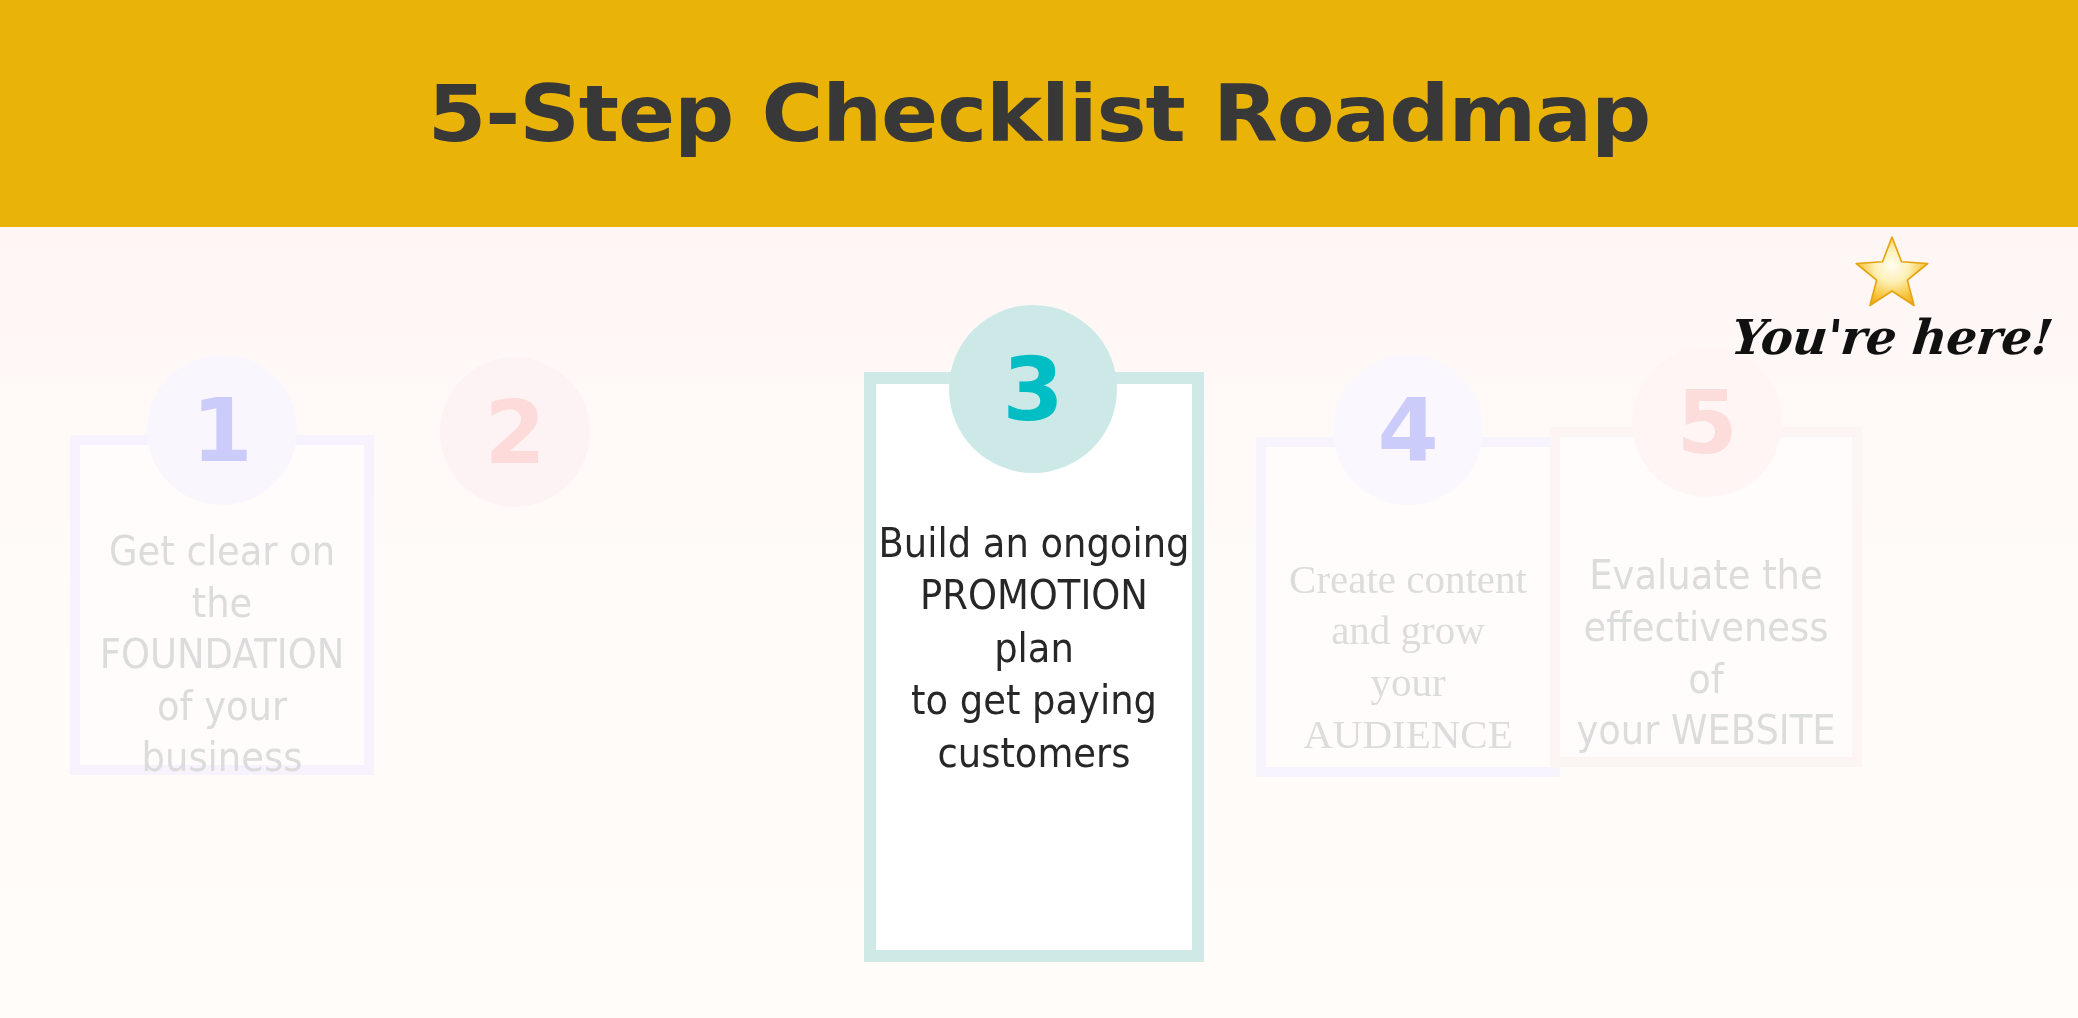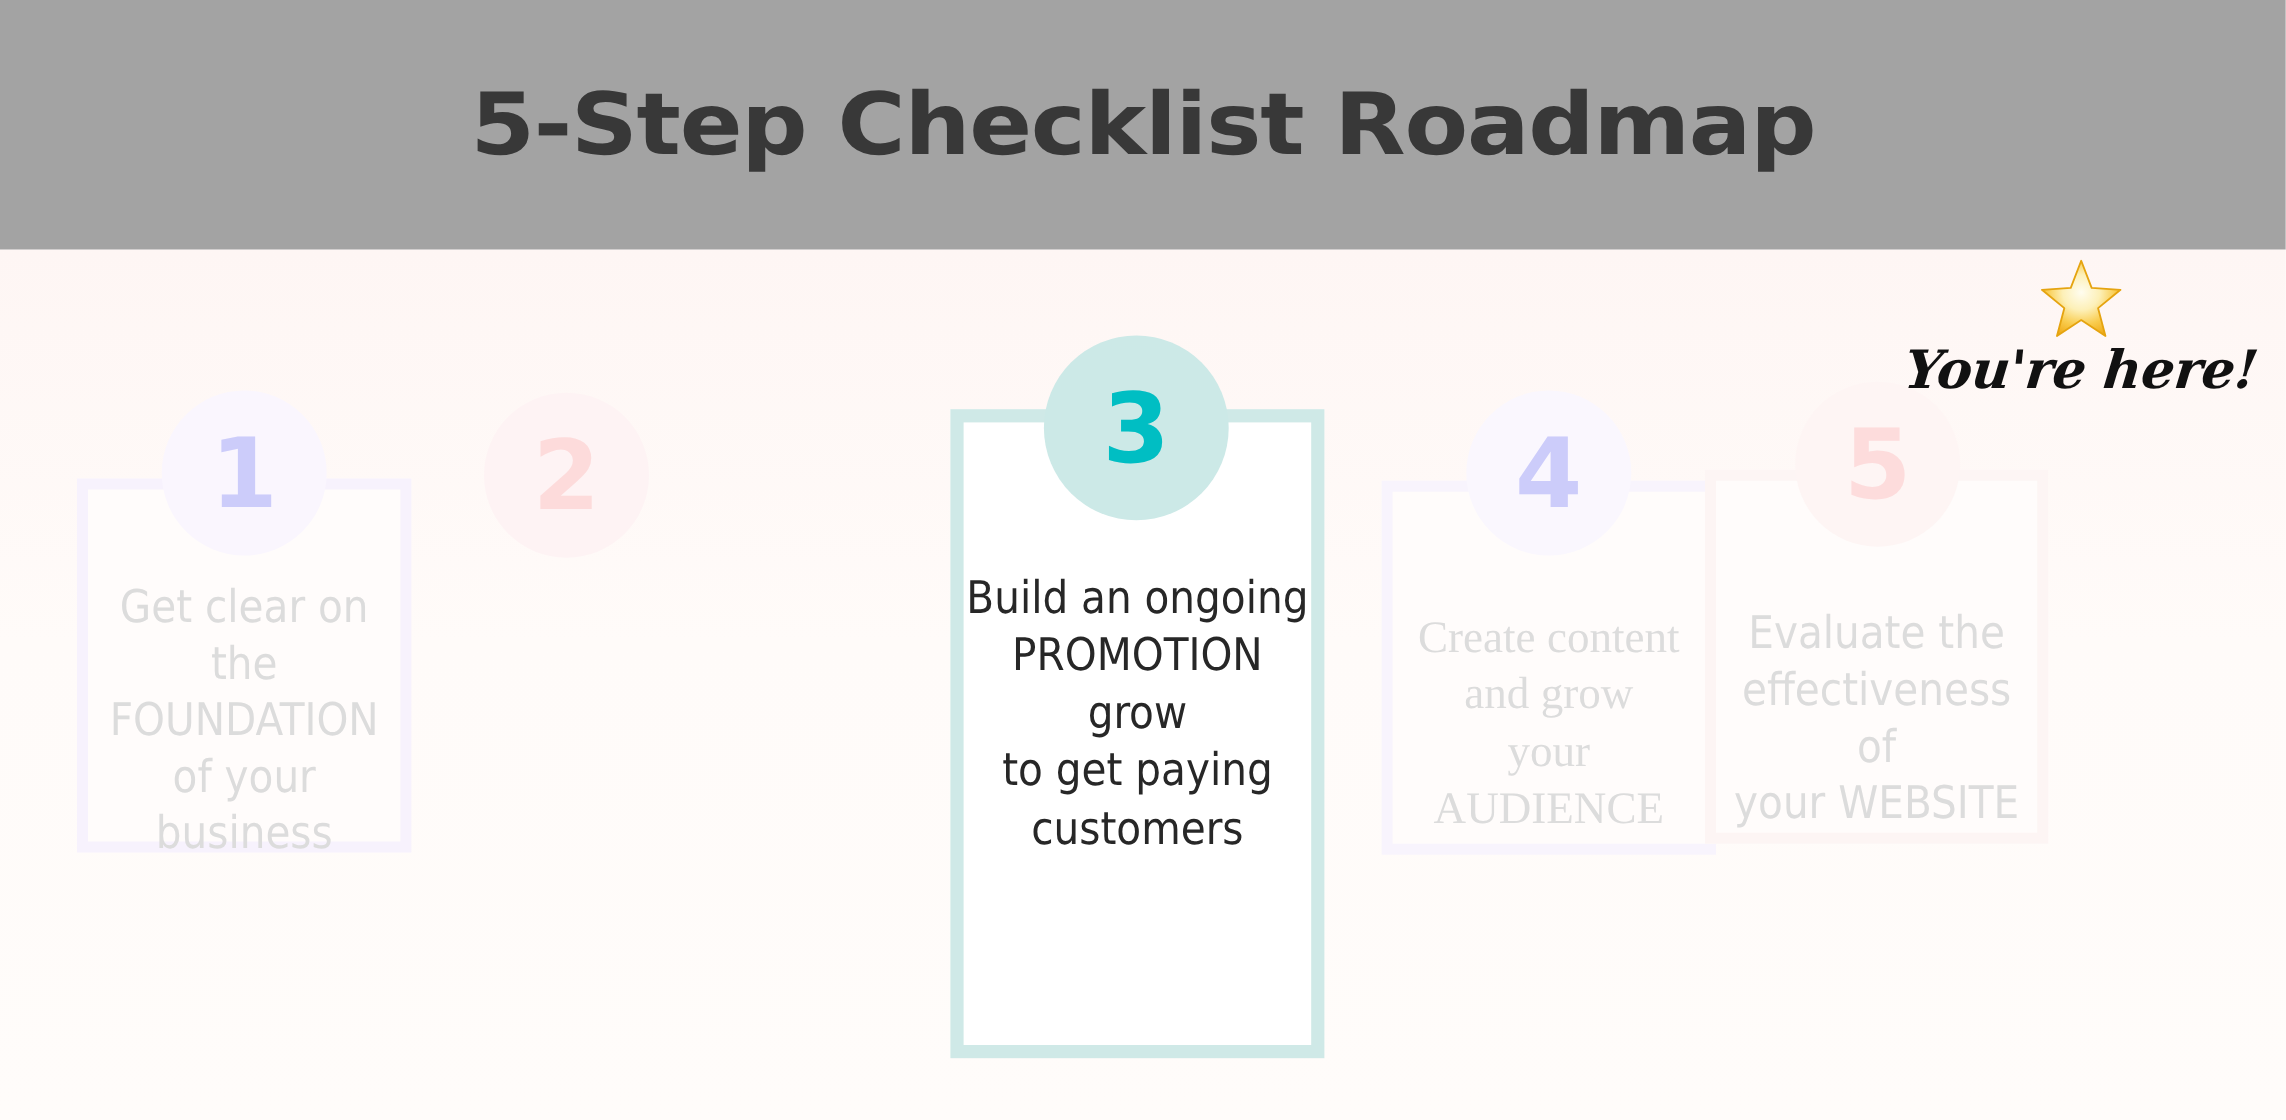--- a/index.html
+++ b/index.html
@@ -15,21 +15,21 @@
     position: relative;
   }
 
   
   #header-banner {
     position: absolute;
     left: 0;
     top: 0;
     width: 2078px;
     height: 227px;
-    background: #a3a3a3;
+    background: #eab308;
     display: flex;
     align-items: center;
     justify-content: center;
   }
   #page-title {
     font-family: "DejaVu Sans", sans-serif;
     font-size: 78px;
     font-weight: bold;
     color: #383838;
     letter-spacing: -1px;
@@ -225,21 +225,21 @@
             <stop offset="100%" stop-color="#EFA915"></stop>
           </radialGradient>
         </defs>
         <path d="M50 2 L62.5 34.5 L97 36.8 L70.2 58.7 L79 92 L50 73 L21 92 L29.8 58.7 L3 36.8 L37.5 34.5 Z" fill="url(#starGrad)" stroke="#E5A410" stroke-width="2.2" stroke-linejoin="round"></path>
       </svg>
       <div id="you-are-here-label">You're here!</div>
     </div>
 
     <div id="step-3-card">
       <div id="step-3-text">Build an ongoing
-PROMOTION grow
+PROMOTION plan
 to get paying
 customers</div>
     </div>
     <div id="step-3-badge">3</div>
   </div>
 
   <div class="step faded" id="step-4">
     <div class="step-card">
       <div class="step-text">Create content
 and grow

